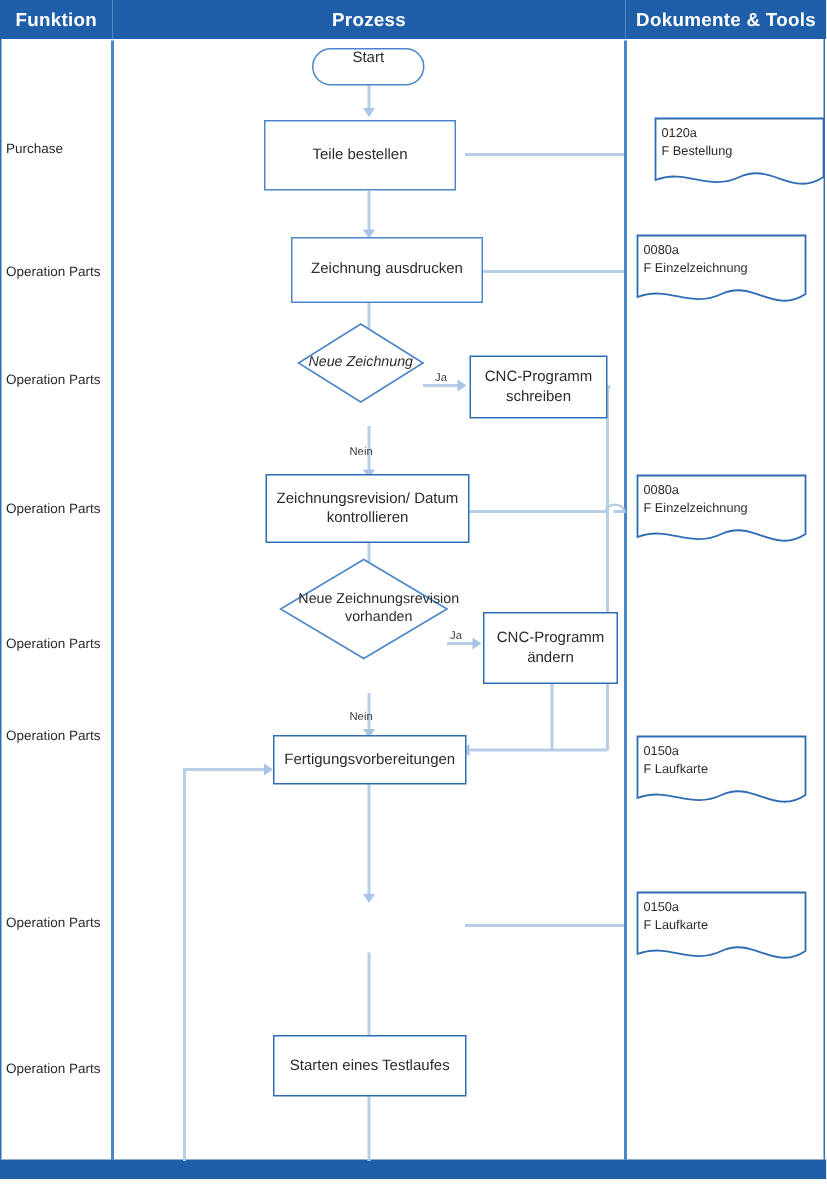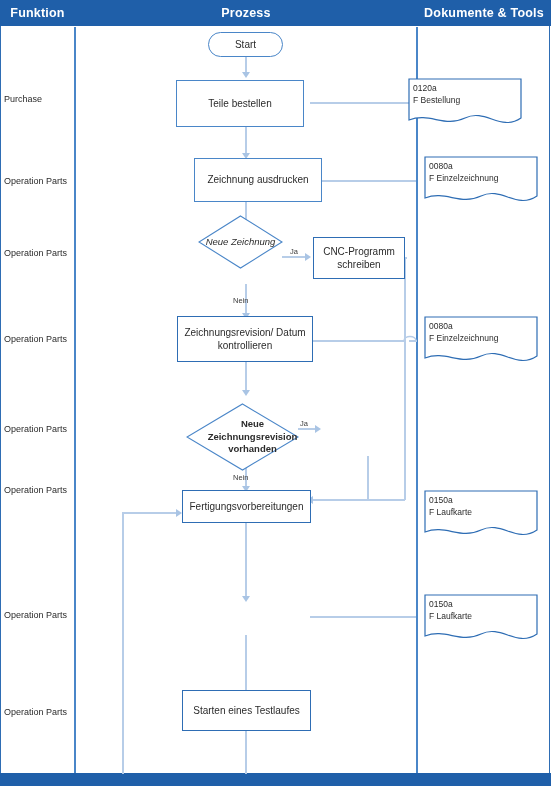--- a/index.html
+++ b/index.html
@@ -23,21 +23,21 @@
 
   
   .fnlabel{position:absolute;left:4px;font-size:9px;color:#2b2b2b;white-space:nowrap;text-align:right;}
 
   
   .proc{position:absolute;box-sizing:border-box;border:1px solid #4A86C8;background:#fff;
         display:flex;align-items:center;justify-content:center;text-align:center;
         font-size:10px;color:#2b2b2b;line-height:1.35;padding:2px 4px;}
   .proc.strong{border:1.6px solid #2E6DB4;}
   .term{position:absolute;box-sizing:border-box;border:1px solid #4A86C8;background:#fff;
-        border-radius:14px;display:flex;align-items:center;justify-content:center;
+        border-radius:14px;display:flex;align-items:flex-start;justify-content:center;
         font-size:10px;color:#2b2b2b;}
 
   
   .dec{position:absolute;}
   .dec svg{position:absolute;left:0;top:0;}
   .dec .dtxt{position:absolute;left:0;top:0;width:100%;height:100%;
              display:flex;align-items:center;justify-content:center;text-align:center;
              font-size:9.5px;color:#2b2b2b;line-height:1.3;}
 
   
@@ -173,40 +173,43 @@
   </div>
 
   <div class="proc strong" style="left:313px;top:237px;width:92px;height:42px;">
     <span>CNC-Programm schreiben</span>
   </div>
 
   <div class="proc strong" style="left:177px;top:316px;width:136px;height:46px;">
     <span>Zeichnungsrevision/ Datum kontrollieren</span>
   </div>
 
-  <div class="dec" style="left:186px;top:403px;width:113px;height:68px;font-weight:bold;">
+  <div class="dec" style="left:186px;top:372px;width:113px;height:68px;">
     <svg width="113" height="68" viewBox="0 0 113 68">
       <polygon points="56.5,1 112,34 56.5,67 1,34" fill="#fff" stroke="#4A86C8" stroke-width="1.1"></polygon>
     </svg>
     <div class="dtxt" style="padding:0 10px;">
         <span>Neue Zeichnungsrevision vorhanden</span>
       </div>
   </div>
 
+  <div class="proc strong" style="left:322px;top:408px;width:90px;height:48px;">
+    <span>CNC-Programm ändern</span>
+  </div>
 
   <div class="proc strong" style="left:182px;top:490px;width:129px;height:33px;">
     <span>Fertigungsvorbereitungen</span>
   </div>
 
 
   <div class="proc strong" style="left:182px;top:690px;width:129px;height:41px;">
     <span>Starten eines Testlaufes</span>
   </div>
 
-  <div class="doc" style="left:408px;top:78px;width:114px;height:52px;">
+  <div class="doc" style="left:436px;top:78px;width:114px;height:52px;">
     <svg width="114" height="52" viewBox="0 0 114 52">
       <path d="M1 1 H113 V40 C92 54, 78 30, 57 40 C36 50, 22 34, 1 42 Z" fill="#fff" stroke="#2E6DB4" stroke-width="1.2"></path>
     </svg>
     <div class="dlines">
       <div>0120a</div>
       <div>F Bestellung</div>
     </div>
   </div>
 
   <div class="doc" style="left:424px;top:156px;width:114px;height:52px;">

